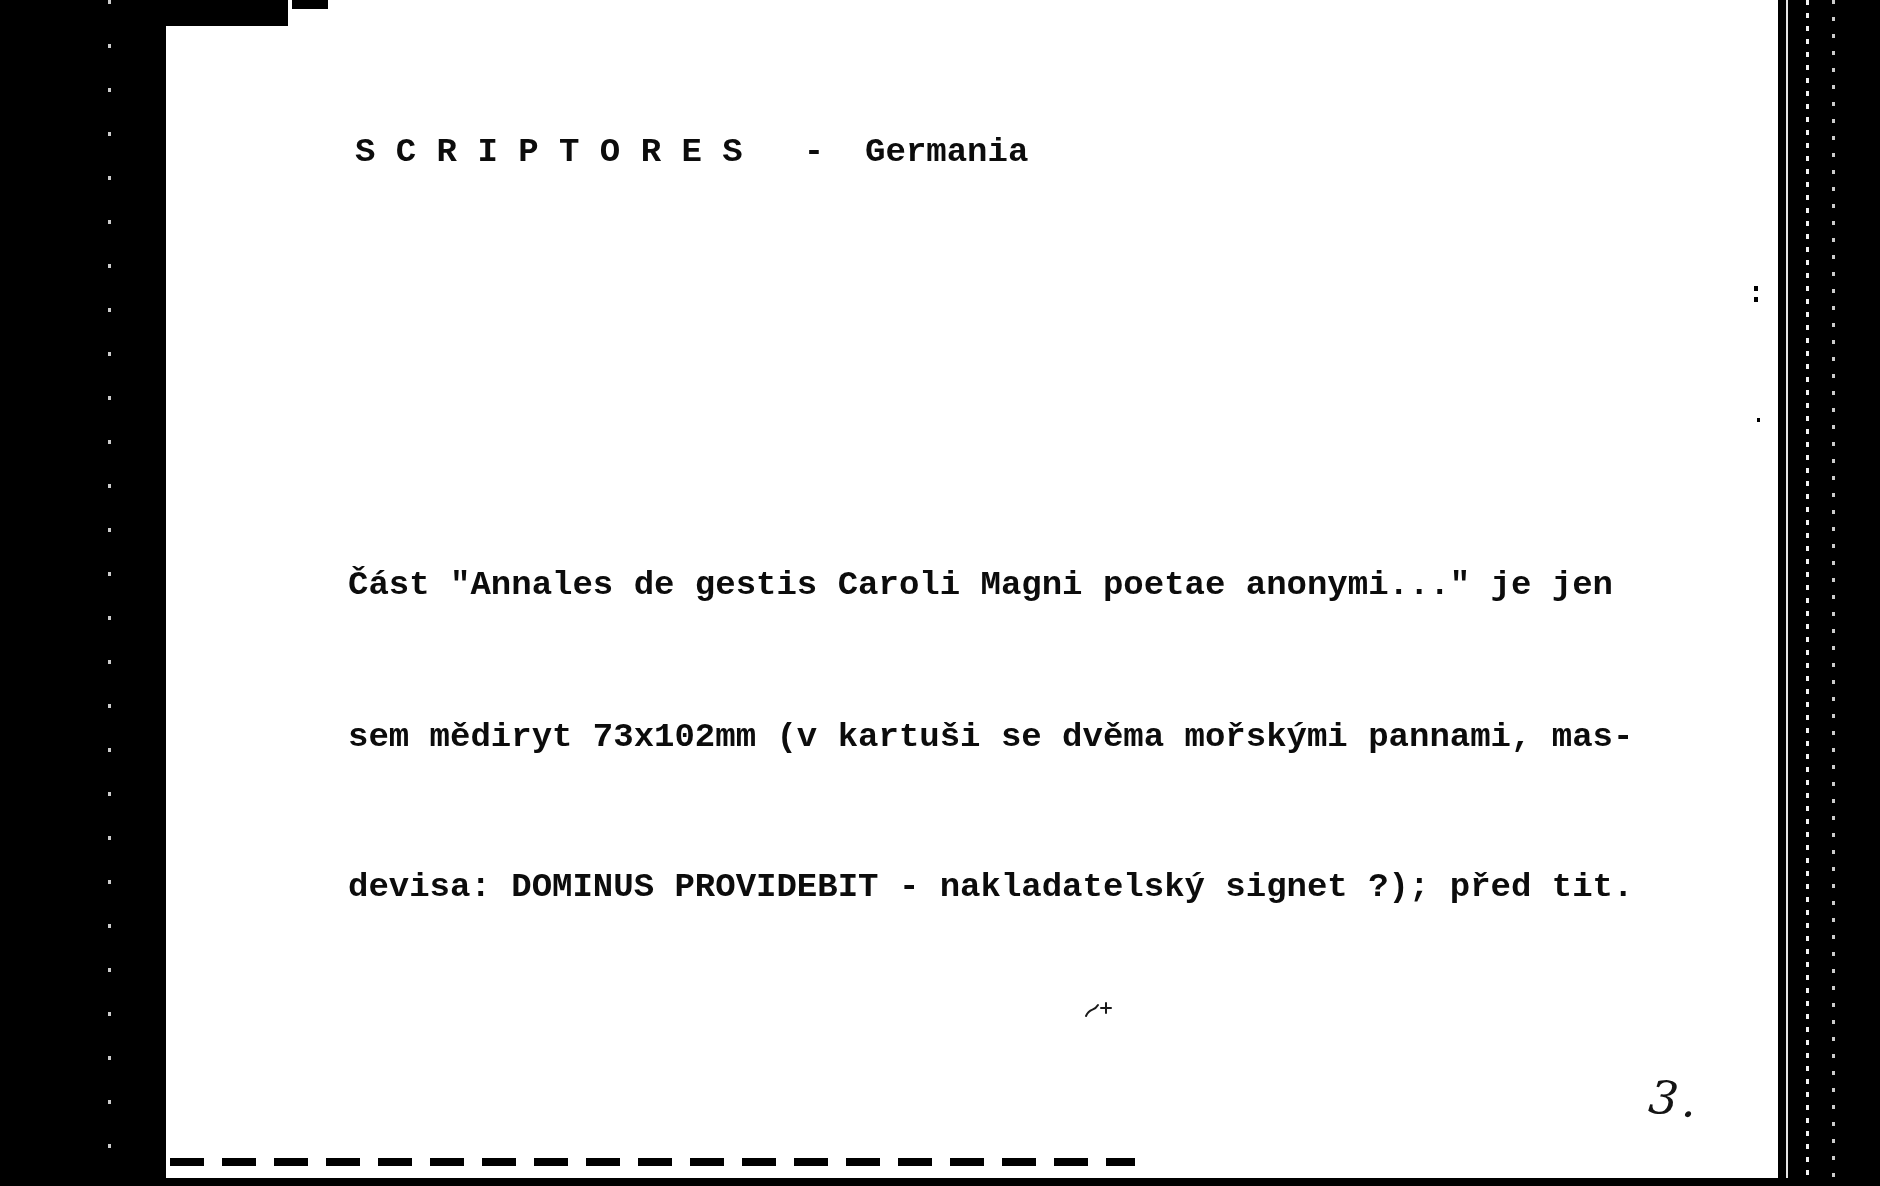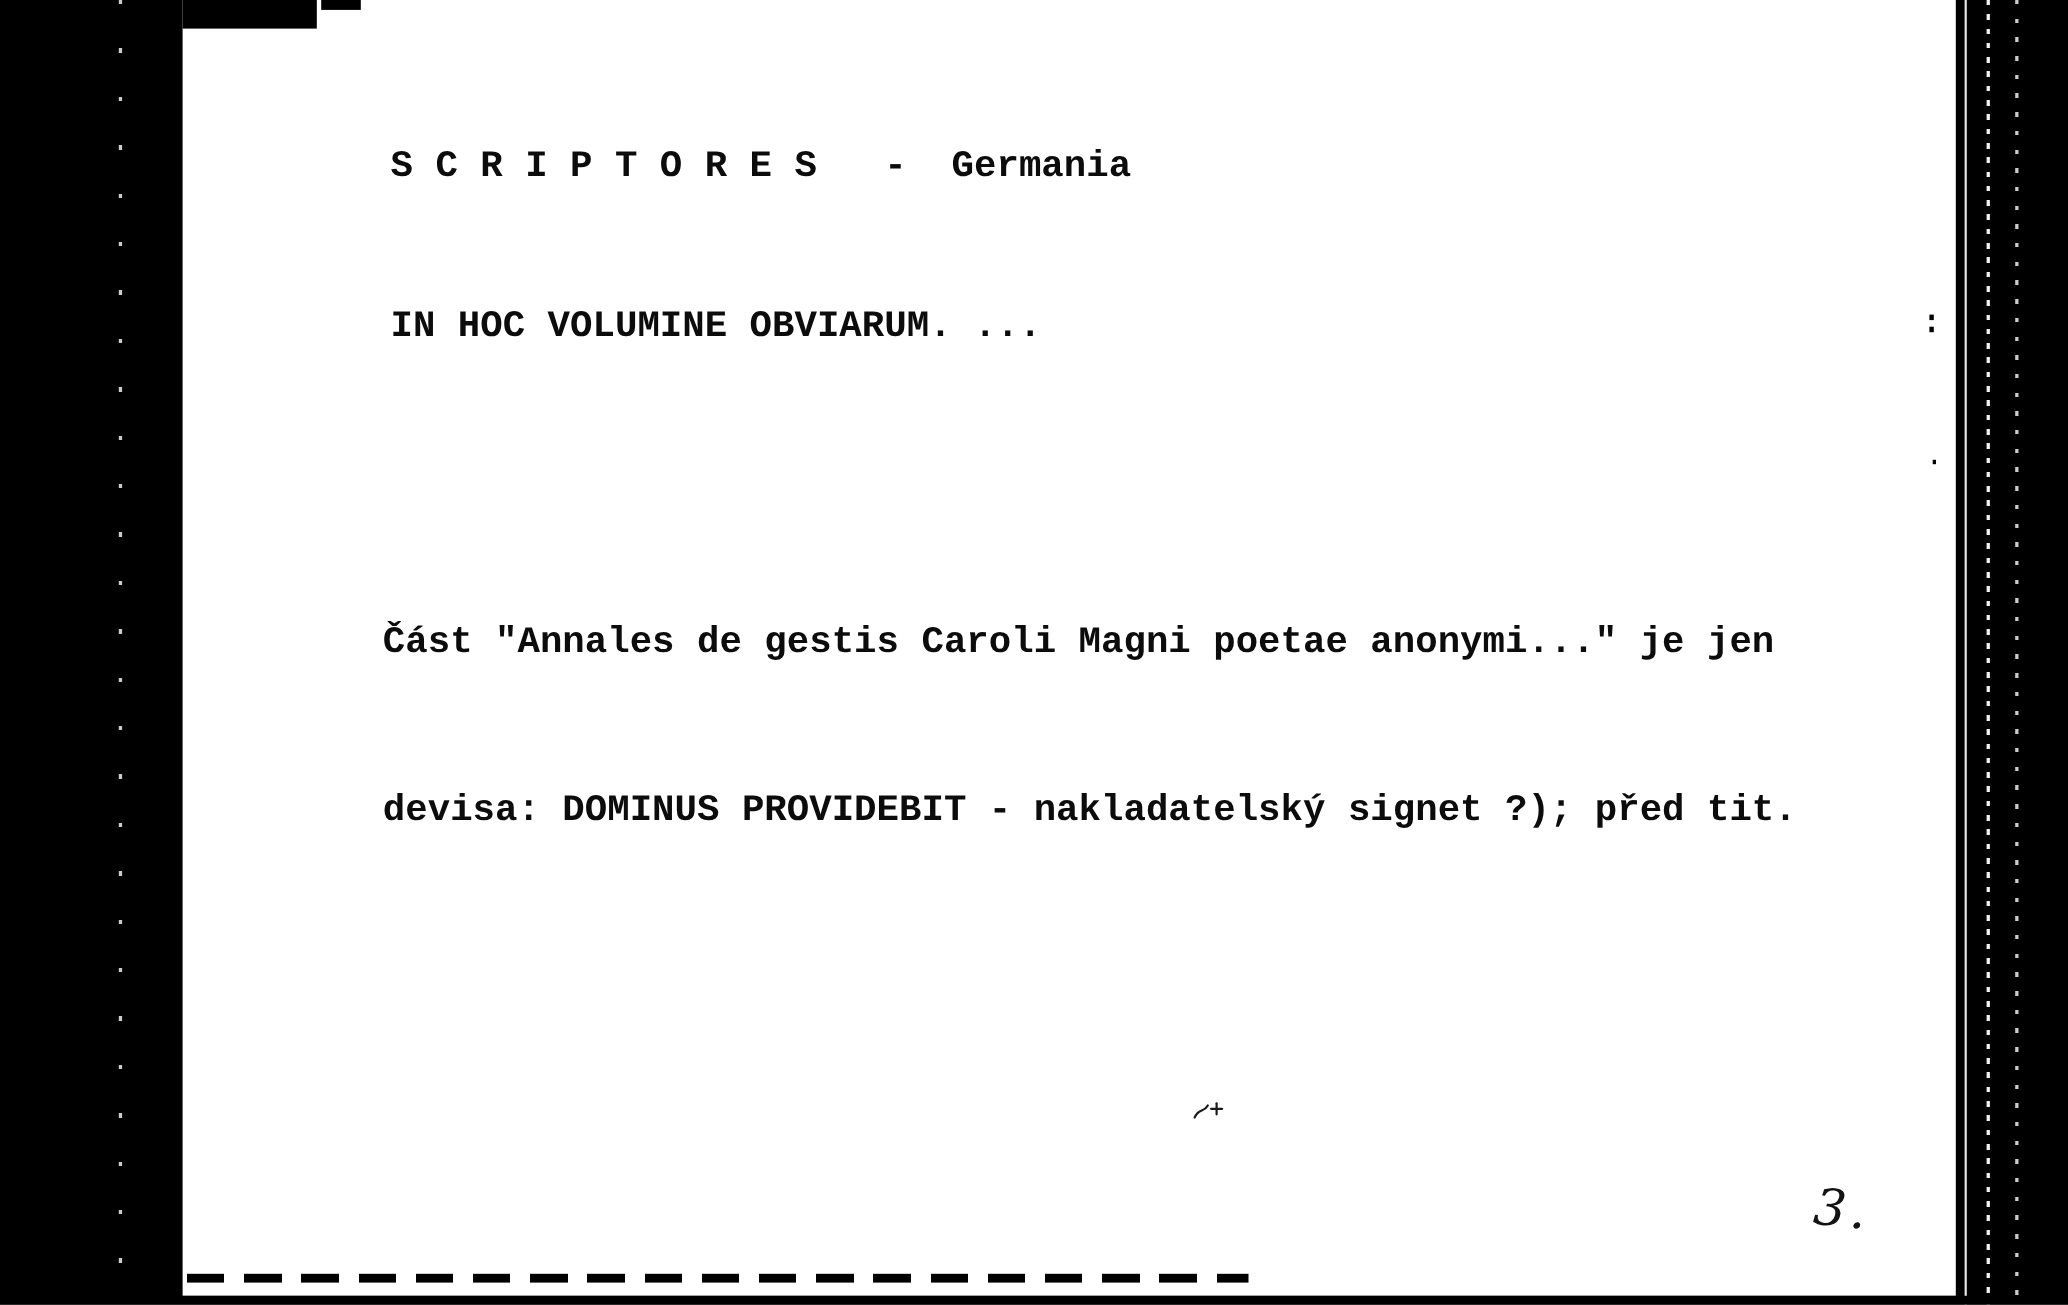--- a/index.html
+++ b/index.html
@@ -60,27 +60,27 @@
   .bottom-band{position:absolute;left:0;top:1178px;width:1880px;height:8px;background:#000;}
   svg path, svg line{stroke:#1a1a1a;fill:none;stroke-linecap:round;}
 </style>
 </head>
 <body>
 
 <div class="page">
 
   <div class="typed doc-header">S C R I P T O R E S   -  Germania</div>
 
-  <div class="typed doc-title">IN HOC VOLUMINE OBVIARUM. ...</div>
 
   <div class="typed intro">
     <div class="line">Část "Annales de gestis Caroli Magni poetae anonymi..." je jen</div>
   </div>
 
   <div class="typed bodytext">
+    <div class="line">sem mědiryt 73x102mm (v kartuši se dvěma mořskými pannami, mas-</div>
     <div class="line">devisa: DOMINUS PROVIDEBIT - nakladatelský signet ?); před tit.</div>
     
     
     
     
     
     
   </div>
 
   <div class="orel-mark">

